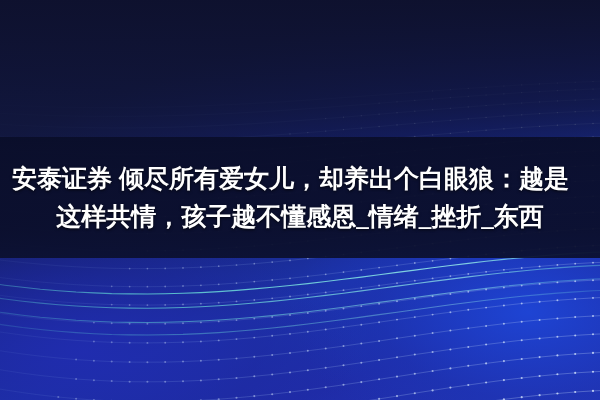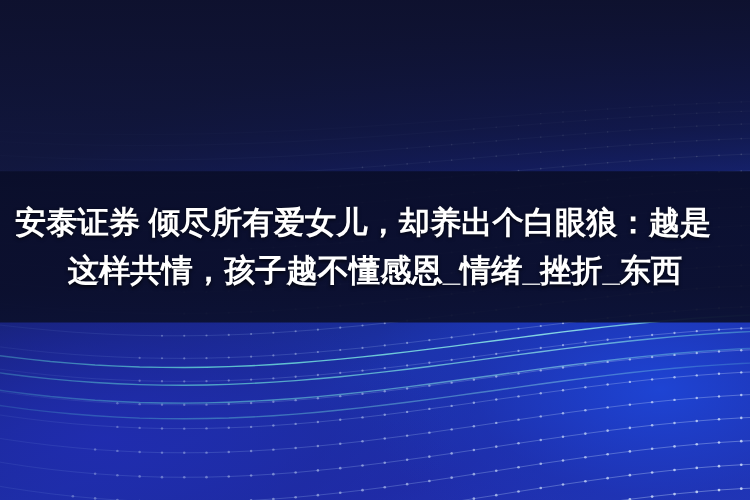--- a/index.html
+++ b/index.html
@@ -88,21 +88,21 @@
   .hl-line {
     color: #ffffff;
     font-size: 25px;
     font-weight: bold;
     line-height: 34px;
     letter-spacing: 0px;
     white-space: nowrap;
     text-shadow: 0 1px 3px rgba(0,0,0,0.75);
   }
   .hl-line-1 { align-self: flex-start; padding-left: 2px; }
-  .hl-line-2 { align-self: center; }
+  .hl-line-2 { align-self: center; font-family: Liberation Serif, serif; }
 </style>
 </head>
 <body>
 
 <div id="banner">
 
   <div class="bg-base"></div>
   <div class="bg-glow-right"></div>
   <div class="bg-glow-left"></div>
 

